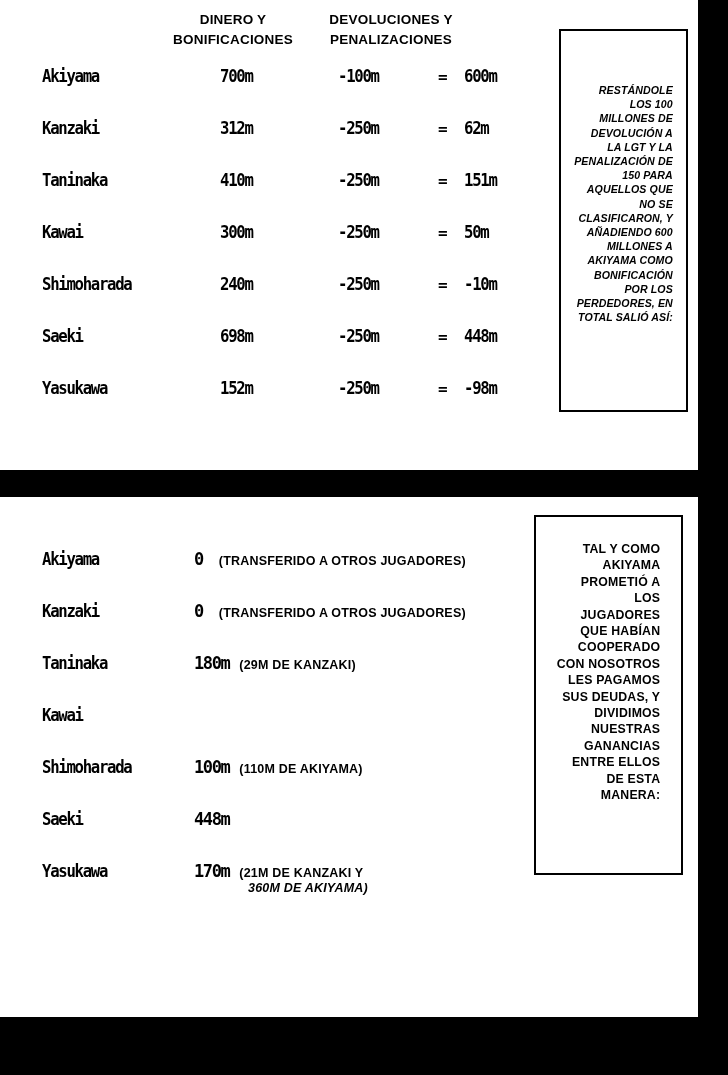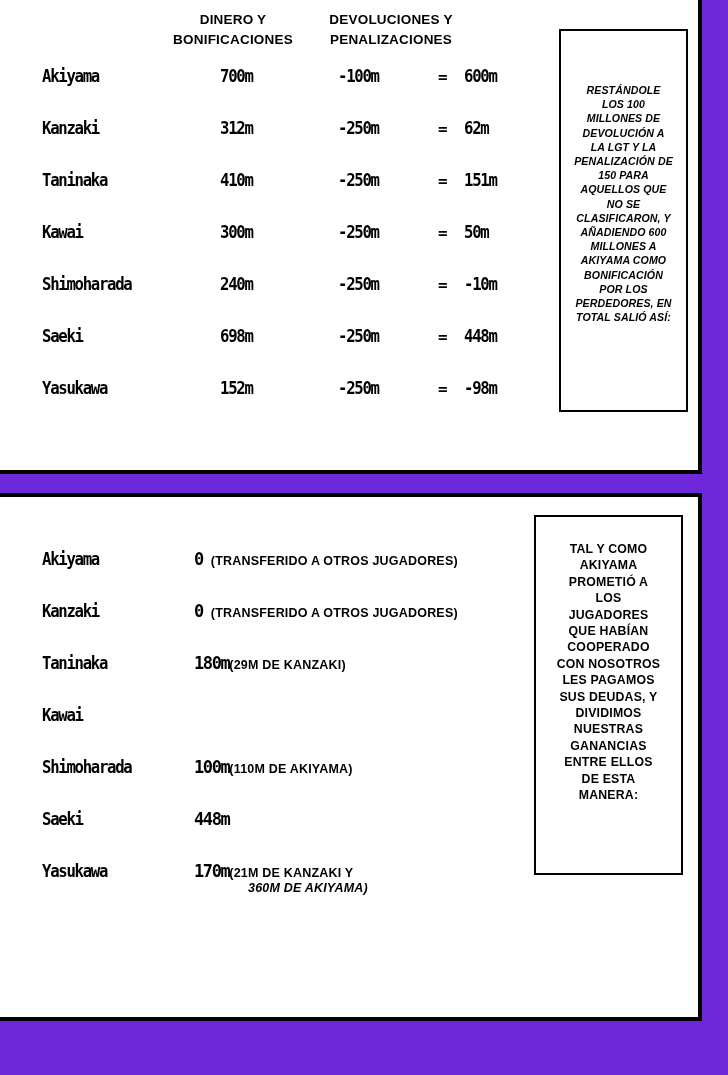--- a/index.html
+++ b/index.html
@@ -15,21 +15,21 @@
     overflow: hidden;
     font-family: "Liberation Sans", sans-serif;
     color: #000000;
   }
 
   .page {
     position: absolute;
     left: 0; top: 0;
     width: 728px;
     height: 1075px;
-    background: #6d28d9;
+    background: #000000;
   }
 
   
   .panel {
     position: absolute;
     background: #ffffff;
     box-sizing: border-box;
   }
 
   #panel-1 {
@@ -133,22 +133,22 @@
     vertical-align: baseline;
   }
   .num-inline {
     font-family: "DejaVu Sans Mono", "Liberation Mono", monospace;
     font-weight: 700;
     font-size: 17px;
     letter-spacing: -1.4px;
     display: inline-block;
   }
   .value-wrap { white-space: nowrap; }
-  .note-pad { padding-left: 8px; }
-  .note-pad2 { }
+  .note-pad { padding-left: 16px; }
+  .note-pad2 { padding-left: 10px; }
   .note-line2 {
     display: block;
     padding-left: 54px;
     margin-top: 0;
     font-style: italic;
   }
 
   
   .caption-box {
     position: absolute;
@@ -167,21 +167,21 @@
     padding-top: 52px;
   }
   #caption-box-2 {
     left: 536px;
     top: 18px;
     width: 149px;
     height: 360px;
     padding-top: 24px;
   }
   .caption-text {
-    text-align: center;
+    text-align: right;
     font-family: "Liberation Sans", sans-serif;
     font-weight: 600;
     line-height: 14.2px;
     white-space: pre-line;
   }
   #caption-text-1 {
     font-size: 10.6px;
     font-style: italic;
     letter-spacing: 0.1px;
     line-height: 14.2px;

